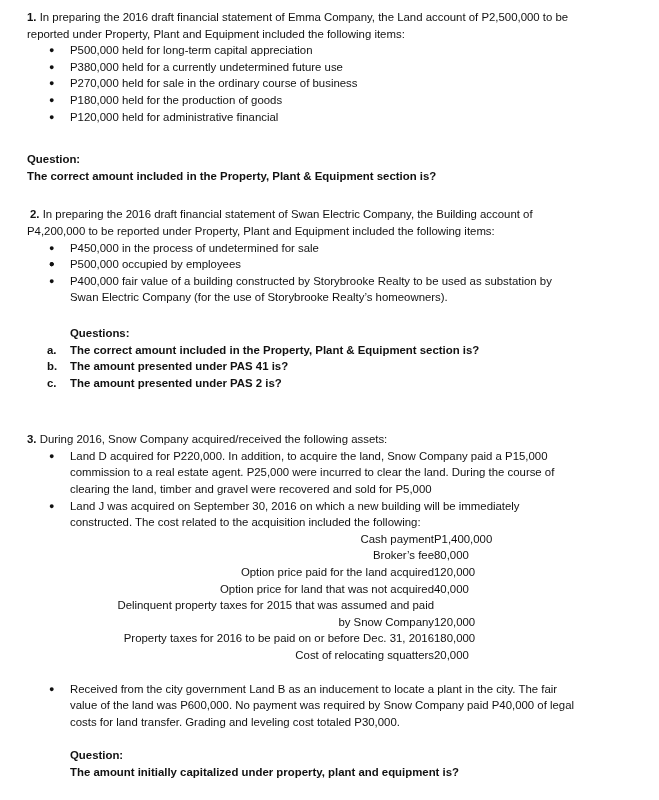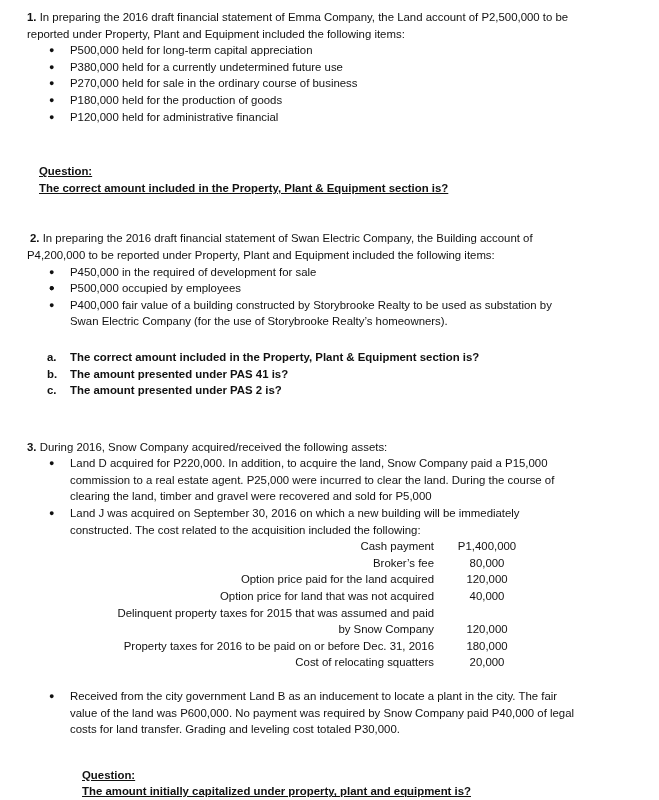--- a/index.html
+++ b/index.html
@@ -51,22 +51,21 @@
     margin: 0;
   }
   ul.bullets > li .dot {
     position: absolute;
     left: 22px;
     top: 0px;
     font-size: 9px;
     line-height: 16.6px;
   }
   .qblock {
-    margin: 12px;
-    text-decoration: underline;
+    margin: 0;
   }
   .qblock .qhead,
   .qblock .qtext {
     font-weight: bold;
   }
   .indent-43 {
     padding-left: 43px;
   }
   ol.abc {
     list-style: none;
@@ -104,21 +103,20 @@
     white-space: nowrap;
   }
   table.costs td.label {
     text-align: right;
     width: 355px;
   }
   table.costs td.label.sub {
     padding-left: 18px;
   }
   table.costs td.amount {
-    text-align: center;
     width: 115px;
   }
 </style>
 </head>
 <body>
 
 <div class="page">
   <div class="content">
 
     <div>
@@ -139,29 +137,30 @@
         <p class="qtext">The correct amount included in the Property, Plant &amp; Equipment section is?</p>
       </div>
     </div>
 
     <div class="spacer-22"></div>
 
     <div>
       <p class="para para-indent"><span class="lead">2.</span> <span>In preparing the 2016 draft financial statement of Swan Electric Company, the Building account of P4,200,000 to be reported under Property, Plant and Equipment included the following items:</span></p>
 
       <ul class="bullets">
-        <li><span class="dot">●</span><span>P450,000 in the required of development for sale</span></li>
+        <li><span class="dot">●</span><span>P450,000 in the process of undetermined for sale</span></li>
         <li><span class="dot">●</span></li>
         <li><span class="dot">●</span></li>
         <li><span class="dot">●</span><span>P500,000 occupied by employees</span></li>
         <li><span class="dot">●</span><span>P400,000 fair value of a building constructed by Storybrooke Realty to be used as substation by Swan Electric Company (for the use of Storybrooke Realty’s homeowners).</span></li>
       </ul>
 
       <div class="spacer-19"></div>
 
+      <p class="indent-43" style="font-weight:bold;">Questions:</p>
 
       <ol class="abc">
         <li><span class="marker">a.</span><span>The correct amount included in the Property, Plant &amp; Equipment section is?</span></li>
         <li><span class="marker">b.</span><span>The amount presented under PAS 41 is?</span></li>
         <li><span class="marker">c.</span><span>The amount presented under PAS 2 is?</span></li>
       </ol>
     </div>
 
     <div class="spacer-26"></div>
     <div class="spacer-14"></div>

